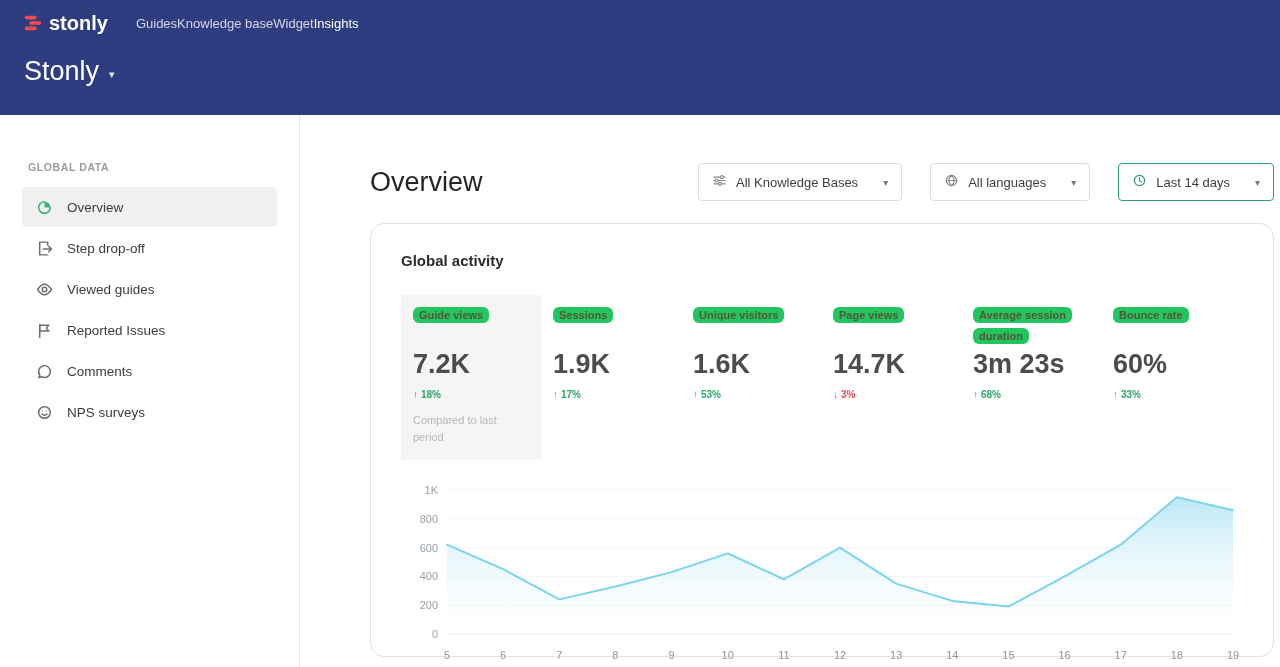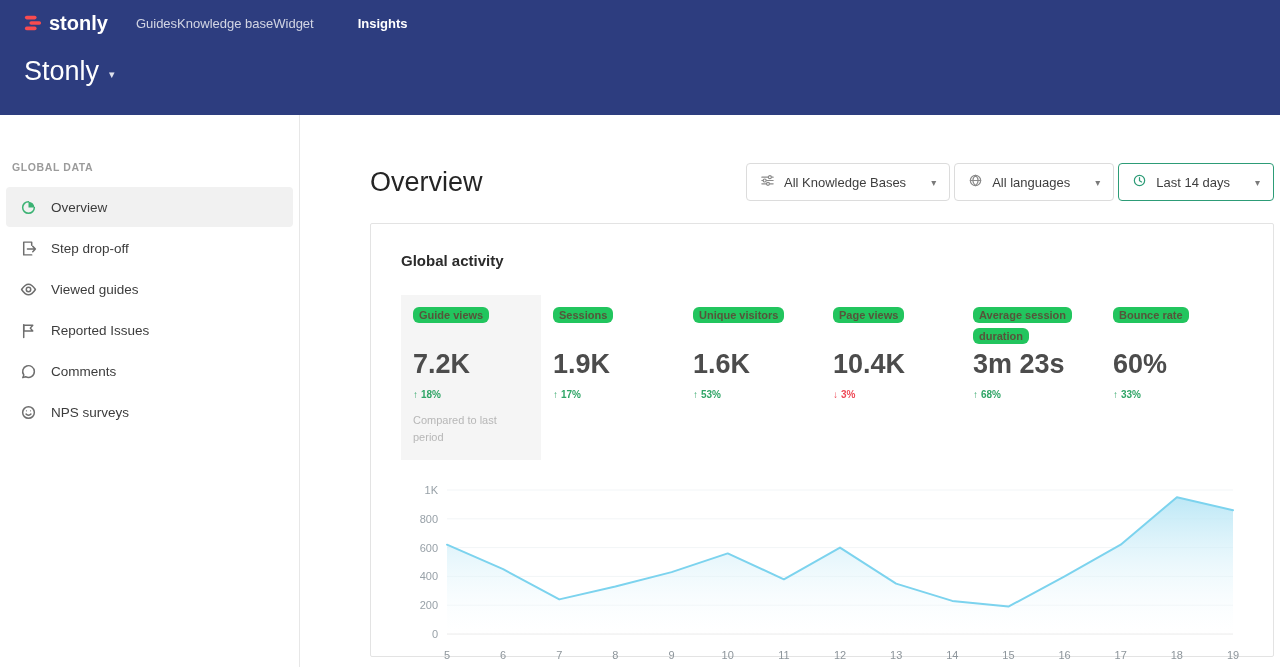--- a/index.html
+++ b/index.html
@@ -9,43 +9,43 @@
     font-family:"Liberation Sans", sans-serif;
     background:#ffffff; color:#333;
   }
 
   
   .header { background:#2d3d7f; height:115px; padding:0 24px;text-align:right; }
   .topbar { display:flex; align-items:center; height:40px; padding-top:6px; }
   .logo { display:flex; align-items:center; gap:7px; color:#fff; font-weight:700; font-size:20px; cursor:pointer; margin-right:28px; }
   .topnav { display:flex; align-items:center; }
   .topnav a { color:rgba(255,255,255,.78); font-size:13px; text-decoration:none; cursor:pointer; }
-  .topnav a.active { color:#fff; font-weight:700;margin-left:44px; }
+  .topnav a.active { color:#fff; font-weight:400; }
   .workspace-row { margin-top:16px; display:flex; align-items:center; gap:10px; color:#fff; }
   .workspace-title { font-size:27px; font-weight:500; cursor:pointer; }
   .ws-caret { font-size:11px; color:rgba(255,255,255,.85); cursor:pointer; padding-top:6px; }
 
   
   .body-row { display:flex; height:552px; }
-  .sidebar { width:300px; border-right:1px solid #e7e7e7; padding:46px 6px 0; flex:none; background:#fff; }
+  .sidebar { width:300px; border-right:1px solid #e7e7e7; padding:46px 22px 0; flex:none; background:#fff; }
   .section-label { color:#9b9b9b; font-size:10.5px; font-weight:700; letter-spacing:.6px; padding-left:6px; margin-bottom:14px; }
   .side-item { display:flex; align-items:center; gap:14px; height:40px; padding:0 14px; border-radius:4px; font-size:13.5px; color:#3c3c3c; cursor:pointer; margin-bottom:1px; }
   .side-item.active { background:#f1f1f1; }
   .sicon { display:flex; width:17px; justify-content:center; }
 
   main { flex:1; padding:0 10px 0 70px; }
   .title-row { display:flex; align-items:center; justify-content:space-between; margin-top:48px; margin-bottom:22px; }
   h1.page-title { font-size:27px; font-weight:400; color:#252525; margin:0; }
-  .filters { display:flex; gap:4px;margin-left:22px; }
+  .filters { display:flex; gap:28px;margin-left:22px; }
   .fbtn { display:flex; align-items:center; gap:9px; height:38px; padding:0 13px; background:#fff; border:1px solid #dcdcdc; border-radius:4px; font-size:13px; color:#3e3e3e; cursor:pointer; font-family:inherit; }
   .fbtn .caret { color:#7a7a7a; font-size:10px; margin-left:16px; }
   .fbtn.accent { border:1px solid #2d9c77; }
 
   
-  .card { border:1px solid #e3e3e3; border-radius:2px; padding:28px 30px 0; height:434px; background:#fff; }
+  .card { border:1px solid #e3e3e3; border-radius:14px; padding:28px 30px 0; height:434px; background:#fff; }
   .card h2 { font-size:15px; font-weight:700; color:#2b2b2b; margin:0 0 26px; }
 
   .metrics { display:flex; }
   .metric { width:140px; padding:10px 12px 0; cursor:pointer; }
   .metric.selected { background:#f5f5f5; padding-bottom:14px; }
   .mlabel-wrap { height:44px; width:112px; }
   .mlabel { display:inline; font-size:11px; font-weight:700; color:#55553a; background:#22c55e; border-radius:6px; padding:2px 6px; line-height:1.9;
             -webkit-box-decoration-break:clone; box-decoration-break:clone; }
   .mvalue { font-size:27px; color:#4c4c4c; font-weight:700; }
   .delta { font-size:10px; font-weight:700; margin-top:9px; }
@@ -212,21 +212,21 @@
         </div>
 
         <div class="metric">
           <div class="mlabel-wrap"><span class="mlabel">Unique visitors</span></div>
           <div class="mvalue">1.6K</div>
           <div class="delta up"><span class="arrow">↑</span><span>53%</span></div>
         </div>
 
         <div class="metric">
           <div class="mlabel-wrap"><span class="mlabel">Page views</span></div>
-          <div class="mvalue">10.4K</div>
+          <div class="mvalue">14.7K</div>
           <div class="delta down"><span class="arrow">↓</span><span>3%</span></div>
         </div>
 
         <div class="metric">
           <div class="mlabel-wrap"><span class="mlabel">Average session duration</span></div>
           <div class="mvalue">3m 23s</div>
           <div class="delta up"><span class="arrow">↑</span><span>68%</span></div>
         </div>
 
         <div class="metric">

